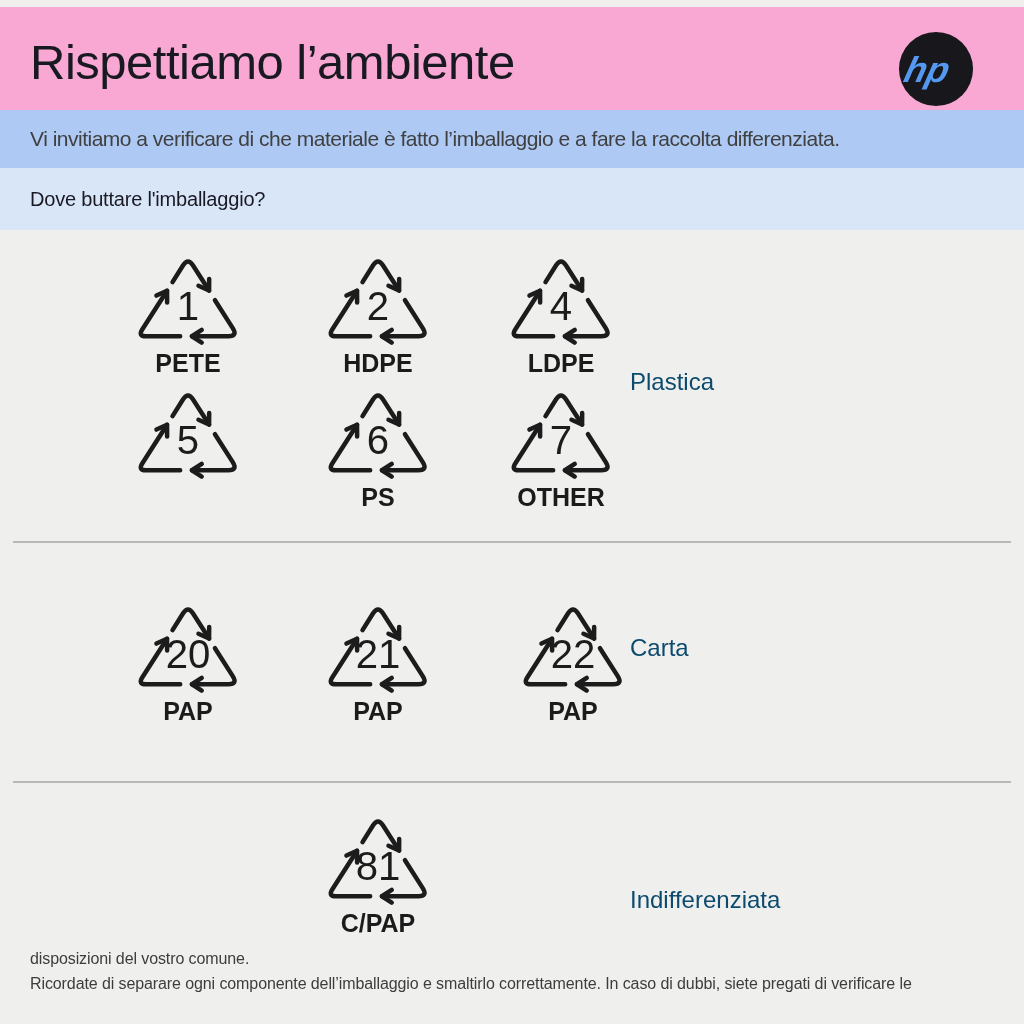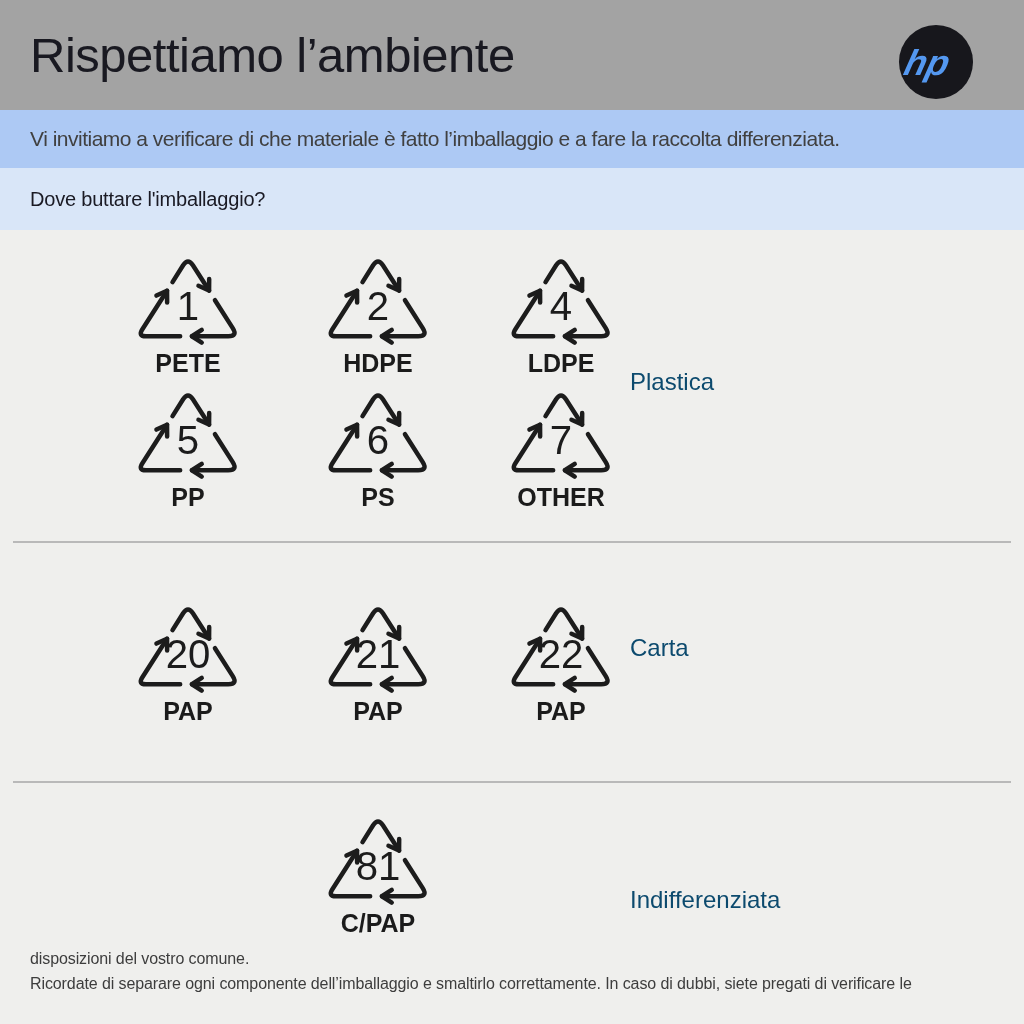--- a/index.html
+++ b/index.html
@@ -2,22 +2,22 @@
 <html><head>
 <meta charset="utf-8">
 <style>
   html,body{margin:0;padding:0;background:#fff;}
   .canvas{
     position:relative;width:1024px;height:1024px;overflow:hidden;
     font-family:"Liberation Sans",sans-serif;background:#EFEFED;
   }
   
   .header{
-    position:absolute;left:0;top:0;width:1024px;height:110px;
-    background:#a3a3a3;display:flex;align-items:center;
+    position:absolute;left:0;top:7px;width:1024px;height:110px;
+    background:#f9a8d4;display:flex;align-items:center;
   }
   .title{
     margin-left:30px;font-size:49px;font-weight:500;letter-spacing:-0.5px;
     color:#191921;
   }
   .logo{position:absolute;right:50px;top:24px;width:76px;height:76px;}
   
   .banner{
     position:absolute;left:0;top:110px;width:1024px;height:58px;
     background:#ADC9F4;display:flex;align-items:center;
@@ -115,21 +115,20 @@
         <text class="tri-num" x="60" y="71" text-anchor="middle">4</text>
       </svg>
       <div class="sym-label">LDPE</div>
     </div>
 
     <div class="cell" style="left:113px;top:154px;">
       <svg class="tri" viewBox="0 0 120 100">
         <use href="#tri-arrows"></use>
         <text class="tri-num" x="60" y="71" text-anchor="middle">5</text>
       </svg>
-      <div class="sym-label">PP</div>
     </div>
     <div class="cell" style="left:303px;top:154px;">
       <svg class="tri" viewBox="0 0 120 100">
         <use href="#tri-arrows"></use>
         <text class="tri-num" x="60" y="71" text-anchor="middle">6</text>
       </svg>
       <div class="sym-label">PS</div>
     </div>
     <div class="cell" style="left:486px;top:154px;">
       <svg class="tri" viewBox="0 0 120 100">
@@ -150,21 +149,21 @@
       </svg>
       <div class="sym-label">PAP</div>
     </div>
     <div class="cell" style="left:303px;top:368px;">
       <svg class="tri" viewBox="0 0 120 100">
         <use href="#tri-arrows"></use>
         <text class="tri-num" x="60" y="71" text-anchor="middle">21</text>
       </svg>
       <div class="sym-label">PAP</div>
     </div>
-    <div class="cell" style="left:486px;top:368px;">
+    <div class="cell" style="left:498px;top:368px;">
       <svg class="tri" viewBox="0 0 120 100">
         <use href="#tri-arrows"></use>
         <text class="tri-num" x="60" y="71" text-anchor="middle">22</text>
       </svg>
       <div class="sym-label">PAP</div>
     </div>
 
     <div class="group-label" style="top:404px;">Carta</div>
 
     <div class="divider" style="top:551px;"></div>

